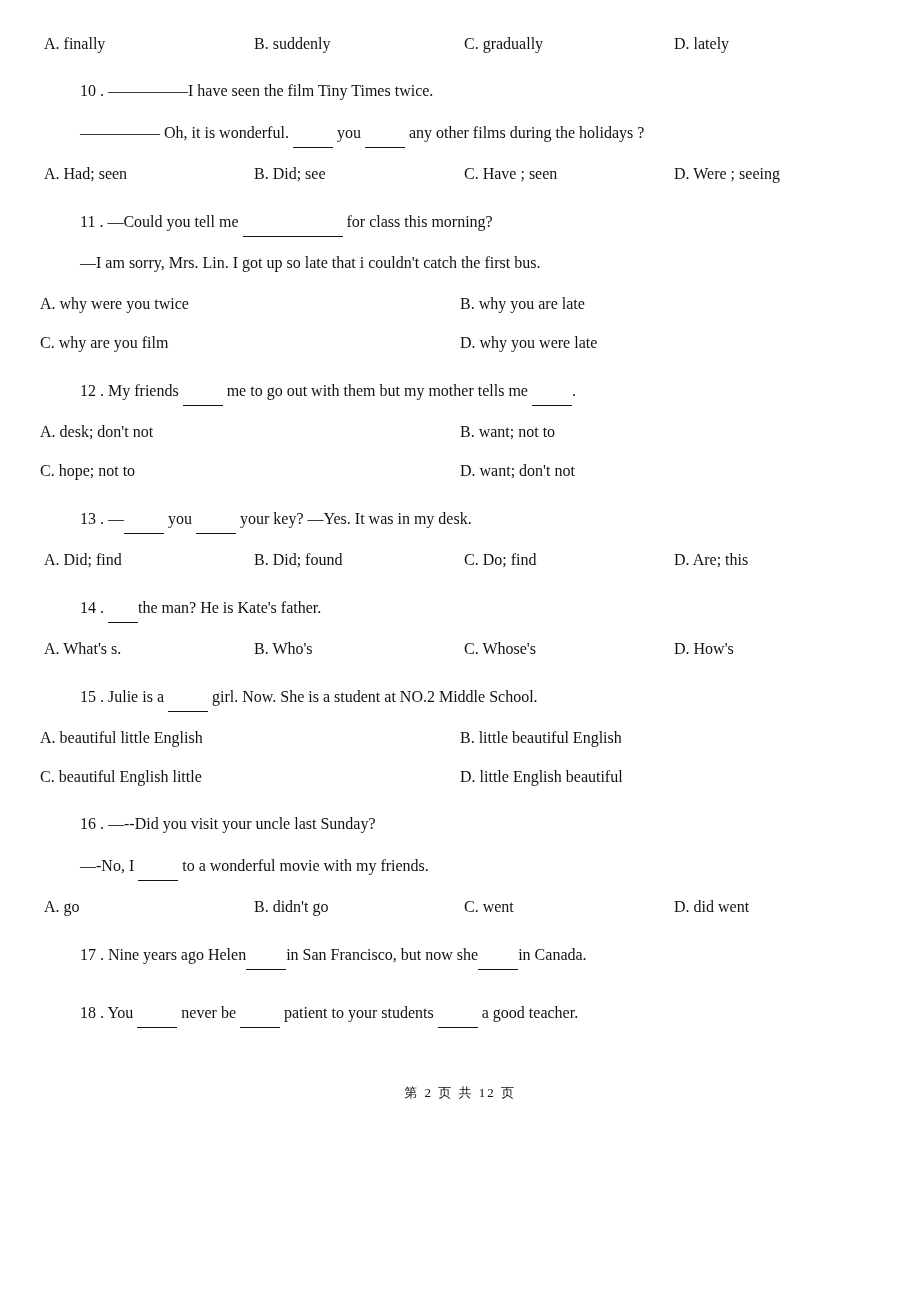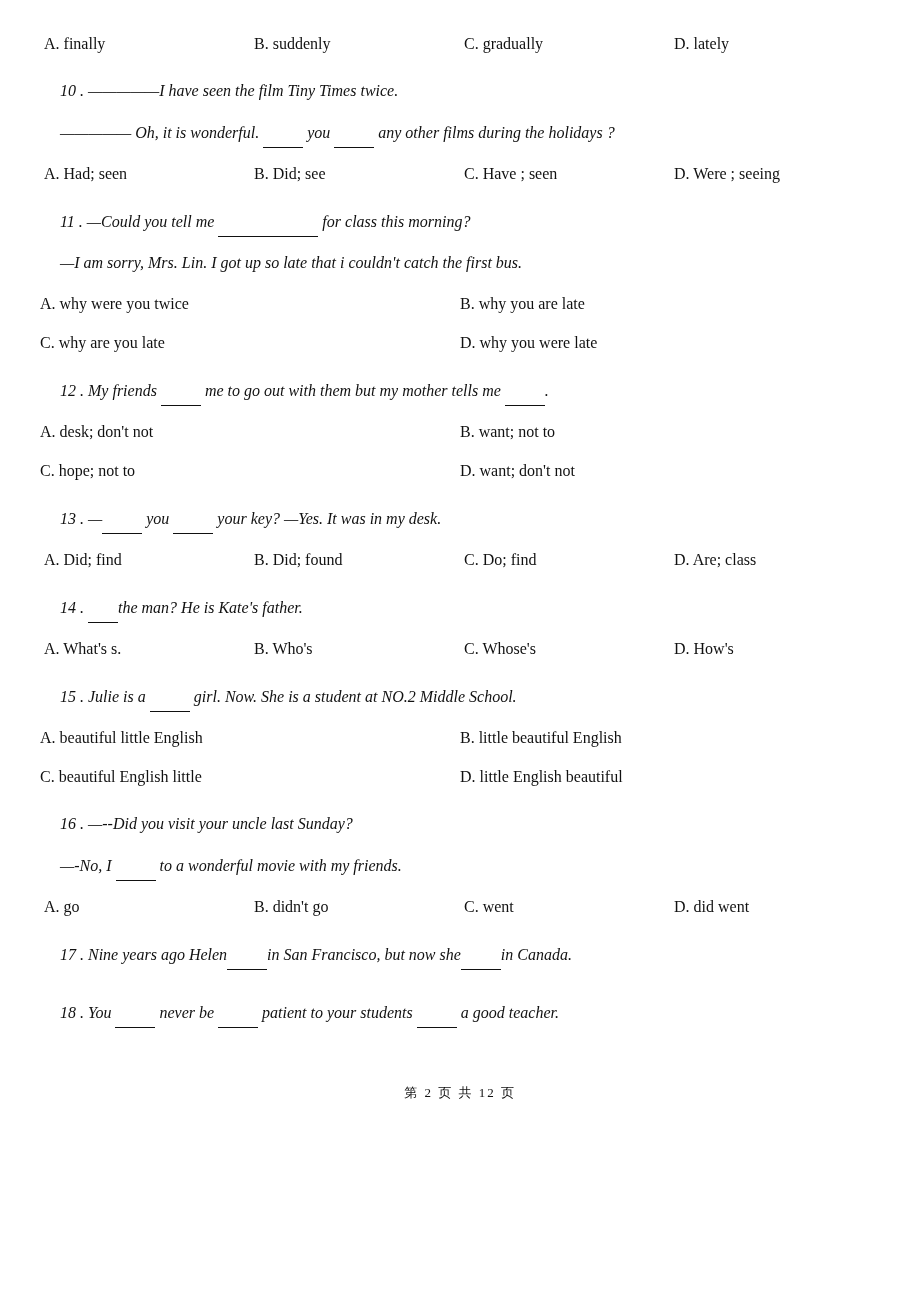--- a/index.html
+++ b/index.html
@@ -26,24 +26,23 @@
       line-height: 1.7;
     }
     .opt {
       flex: 1;
       padding-left: 4px;
     }
     .opt-half {
       flex: 1;
     }
     .question-line {
-      margin-left: 20px;
+      margin-left: 40px;
       margin-bottom: 4px;
       line-height: 1.8;
-      font-style: italic;
     }
     .blank {
       display: inline-block;
       border-bottom: 1px solid #111;
       min-width: 60px;
       vertical-align: bottom;
     }
     .blank-long {
       min-width: 100px;
     }
@@ -103,21 +102,21 @@
   <div class="question-line">
     —I am sorry, Mrs. Lin. I got up so late that i couldn't catch the first bus.
   </div>
   <div class="spacer"></div>
   <div class="options-row">
     <div class="opt-half">A. why were you twice</div>
     <div class="opt-half">B. why you are late</div>
   </div>
   <div class="spacer"></div>
   <div class="options-row">
-    <div class="opt-half">C. why are you late</div>
+    <div class="opt-half">C. why are you film</div>
     <div class="opt-half">D. why you were late</div>
   </div>
 
   <div class="spacer"></div>
   <div class="spacer"></div>
 
   <div class="question-line">
     12 . My friends <span class="blank blank-medium">&nbsp;&nbsp;&nbsp;&nbsp;&nbsp;</span> me to go out with them but my mother tells me <span class="blank blank-medium">&nbsp;&nbsp;&nbsp;&nbsp;&nbsp;</span>.
   </div>
   <div class="spacer"></div>
@@ -135,21 +134,21 @@
   <div class="spacer"></div>
 
   <div class="question-line">
     13 . —<span class="blank blank-medium">&nbsp;&nbsp;&nbsp;&nbsp;&nbsp;</span> you <span class="blank blank-medium">&nbsp;&nbsp;&nbsp;&nbsp;&nbsp;</span> your key? —Yes. It was in my desk.
   </div>
   <div class="spacer"></div>
   <div class="options-row">
     <div class="opt">A. Did; find</div>
     <div class="opt">B. Did; found</div>
     <div class="opt">C. Do; find</div>
-    <div class="opt">D. Are; class</div>
+    <div class="opt">D. Are; this</div>
   </div>
 
   <div class="spacer"></div>
   <div class="spacer"></div>
 
   <div class="question-line">
     14 . <span class="blank blank-short">&nbsp;&nbsp;&nbsp;&nbsp;</span>the man? He is Kate's father.
   </div>
   <div class="spacer"></div>
   <div class="options-row">

